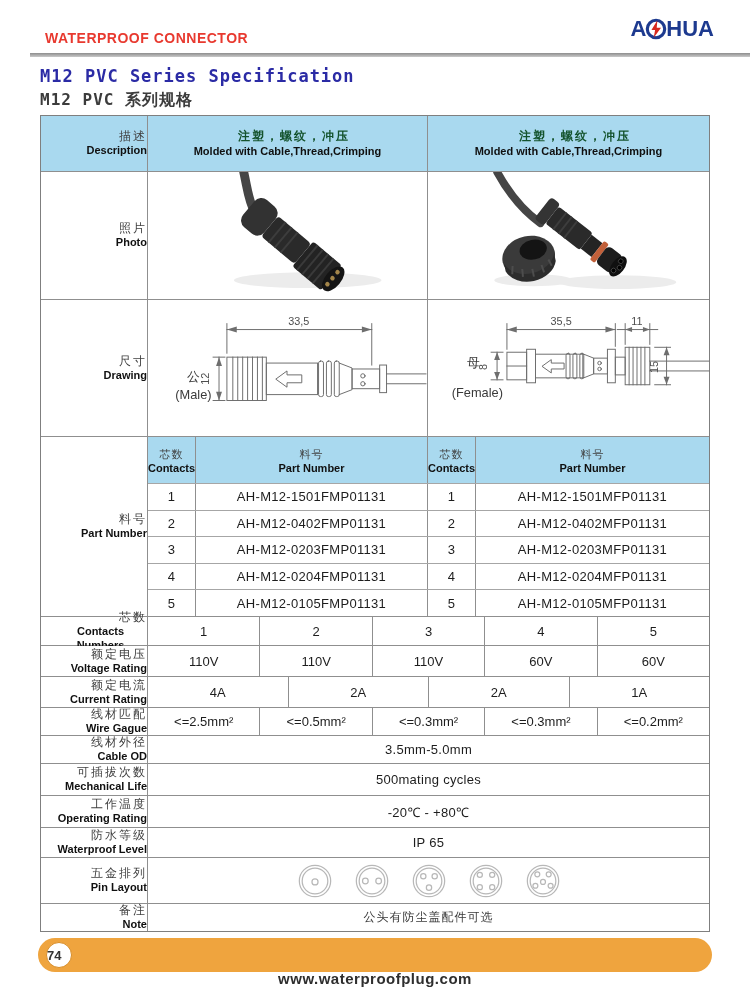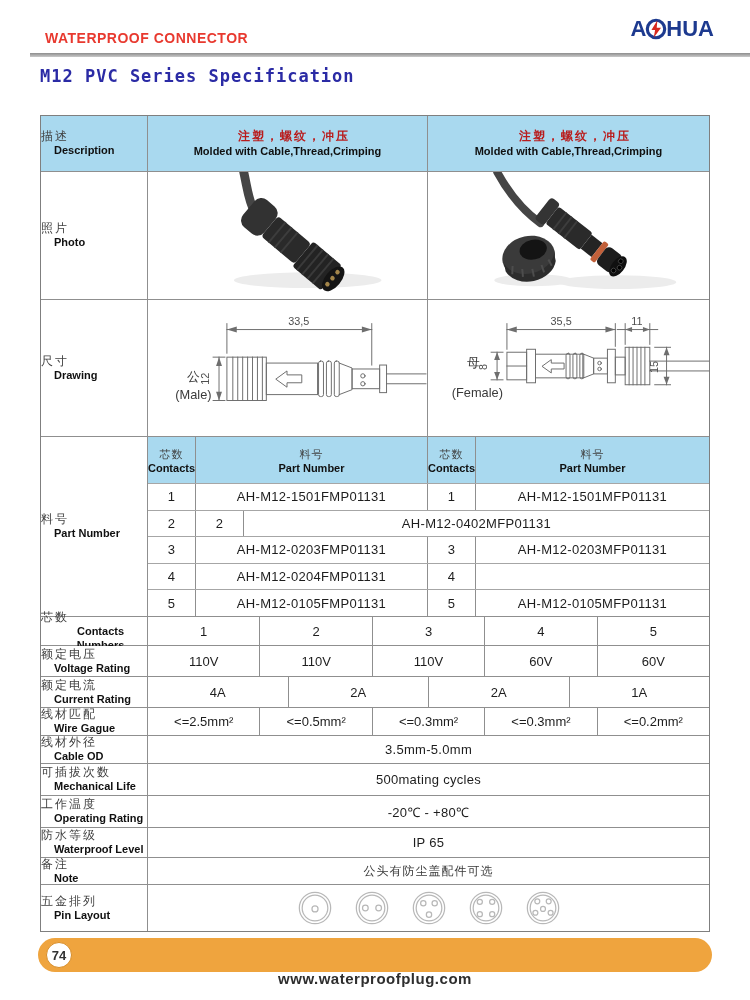--- a/index.html
+++ b/index.html
@@ -18,31 +18,31 @@
               font-size:17px; font-weight:bold; color:#2b2ba5; letter-spacing:1px; }
   .title-zh { position:absolute; left:40px; top:90px; font-family:"DejaVu Sans Mono", monospace;
               font-size:16px; font-weight:bold; color:#3c3c3c; letter-spacing:1px; }
 
   
   .spec-table { position:absolute; left:40px; top:115px; width:670px;
                 border:1px solid #7f7f7f; display:flex; flex-direction:column; }
   .t-row { display:flex; border-bottom:1px solid #8f8f8f; background:#fff; }
   .t-row:last-child { border-bottom:none; }
   .label-cell { width:107px; min-width:107px; border-right:1px solid #8f8f8f;
-                display:flex; flex-direction:column; align-items:flex-start; justify-content:center;
+                display:flex; flex-direction:column; align-items:flex-end; justify-content:center;
                 text-align:center; line-height:1.25; }
   .zh { font-size:12px; color:#3f3f3f; letter-spacing:2px; }
   .en { font-size:11px; font-weight:bold; color:#101010; letter-spacing:0px;padding-left:13px; }
   .blue { background:#a9d9ef; }
   .half-m { width:280px; min-width:280px; border-right:1px solid #8f8f8f;
             display:flex; flex-direction:column; align-items:center; justify-content:center;
             text-align:center; line-height:1.3; }
   .half-f { flex:1; display:flex; flex-direction:column; align-items:center; justify-content:center;
             text-align:center; line-height:1.3; }
-  .desc-zh { font-size:12px; color:#b91c1c; font-weight:bold; letter-spacing:2px;margin-left:13px; }
+  .desc-zh { font-size:12px; color:#14532d; font-weight:bold; letter-spacing:2px;margin-left:13px; }
   .desc-en { font-size:11px; font-weight:bold; color:#101010; }
 
   .row-desc { height:56px; }
   .row-photo { height:128px; }
   .row-draw { height:137px; }
   .row-pn { height:180px; }
   .row-s1 { height:29px; } .row-s2 { height:31px; } .row-s3 { height:31px; }
   .row-s4 { height:28px; } .row-f1 { height:28px; } .row-f2 { height:32px; }
   .row-f3 { height:32px; } .row-f4 { height:30px; }
   .row-pin { height:46px; } .row-note { height:27px; }
@@ -72,21 +72,21 @@
            font-size:13px; color:#1d1d1d; letter-spacing:0.3px; }
   .vnote { font-size:12px; color:#3a3a3a; letter-spacing:1px; }
 
   .pin-cell { flex:1; display:flex; align-items:center; justify-content:center; gap:19px; }
 
   
   .footer { position:absolute; left:38px; top:938px; width:674px; height:34px;
             background:#efa43e; border-radius:17px; display:flex; align-items:center; }
   .page-badge { position:absolute; left:8px; top:4px; width:26px; height:26px; border-radius:50%;
                 background:#ffffff; border:1px solid #d88d28; display:flex; align-items:center;
-                justify-content:center; font-size:13px; font-weight:bold; color:#333; }
+                font-size:13px; font-weight:bold; color:#333; }
   .website { width:100%; text-align:center; font-size:15px; font-weight:bold; color:#2e2e2e;
              letter-spacing:0.5px;margin-top:46px; }
 
   svg text { font-family:"Liberation Sans", sans-serif; }
   .dimtxt { font-size:11px; fill:#4d4d4d; }
   .gendertxt { font-size:13px; fill:#3a3a3a; }
 </style>
 </head>
 <body>
 
@@ -96,20 +96,21 @@
   <div class="logo">
     <span>A</span>
     <svg width="22" height="22" viewBox="0 0 24 24">
       <circle cx="12" cy="12" r="9.5" fill="none" stroke="#1d3a8f" stroke-width="3.4"></circle>
       <polygon points="13.5,2.5 7,13 11,13 9.5,21.5 17.5,10.5 12.8,10.5" fill="#d6281e"></polygon>
     </svg>
     <span>HUA</span>
   </div>
   <div class="rule"></div>
   <div class="title-en">M12 PVC Series Specification</div>
+  <div class="title-zh">M12 PVC 系列规格</div>
 
   <div class="spec-table">
 
     <div class="t-row row-desc">
       <div class="label-cell blue">
         <span class="zh">描述</span>
         <span class="en">Description</span>
       </div>
       <div class="half-m blue">
         <span class="desc-zh">注塑，螺纹，冲压</span>
@@ -297,33 +298,35 @@
           </div>
         </div>
         <div class="pn-r">
           <div class="pn-c cell-val">1</div>
           <div class="pn-p cell-val">AH-M12-1501FMP01131</div>
           <div class="pn-c cell-val">1</div>
           <div class="pn-p last cell-val">AH-M12-1501MFP01131</div>
         </div>
         <div class="pn-r">
           <div class="pn-c cell-val">2</div>
+          <div class="pn-p cell-val">AH-M12-0402FMP01131</div>
           <div class="pn-c cell-val">2</div>
           <div class="pn-p last cell-val">AH-M12-0402MFP01131</div>
         </div>
         <div class="pn-r">
           <div class="pn-c cell-val">3</div>
           <div class="pn-p cell-val">AH-M12-0203FMP01131</div>
           <div class="pn-c cell-val">3</div>
           <div class="pn-p last cell-val">AH-M12-0203MFP01131</div>
         </div>
         <div class="pn-r">
           <div class="pn-c cell-val">4</div>
           <div class="pn-p cell-val">AH-M12-0204FMP01131</div>
           <div class="pn-c cell-val">4</div>
+          <div class="pn-p last cell-val">AH-M12-0204MFP01131</div>
         </div>
         <div class="pn-r">
           <div class="pn-c cell-val">5</div>
           <div class="pn-p cell-val">AH-M12-0105FMP01131</div>
           <div class="pn-c cell-val">5</div>
           <div class="pn-p last cell-val">AH-M12-0105MFP01131</div>
         </div>
       </div>
     </div>
 
@@ -397,28 +400,20 @@
       </div>
       <div class="vfull">-20℃ - +80℃</div>
     </div>
 
     <div class="t-row row-f4">
       <div class="label-cell">
         <span class="zh">防水等级</span>
         <span class="en">Waterproof Level</span>
       </div>
       <div class="vfull">IP 65</div>
-    </div>
-
-    <div class="t-row row-note">
-      <div class="label-cell">
-        <span class="zh">备注</span>
-        <span class="en">Note</span>
-      </div>
-      <div class="vfull vnote">公头有防尘盖配件可选</div>
     </div>
 
     <div class="t-row row-pin">
       <div class="label-cell">
         <span class="zh">五金排列</span>
         <span class="en">Pin Layout</span>
       </div>
       <div class="pin-cell">
         <svg width="38" height="38" viewBox="0 0 40 40" fill="none" stroke="#b8b8b8" stroke-width="1.3">
           <circle cx="20" cy="20" r="16.5"></circle>
@@ -451,20 +446,28 @@
             <circle cx="20" cy="20" r="13.5"></circle>
           <circle cx="14" cy="13" r="2.6"></circle>
             <circle cx="26" cy="13" r="2.6"></circle>
           <circle cx="12" cy="25" r="2.6"></circle>
             <circle cx="28" cy="25" r="2.6"></circle>
             <circle cx="20" cy="21" r="2.6"></circle>
         </svg>
       </div>
     </div>
 
+    <div class="t-row row-note">
+      <div class="label-cell">
+        <span class="zh">备注</span>
+        <span class="en">Note</span>
+      </div>
+      <div class="vfull vnote">公头有防尘盖配件可选</div>
+    </div>
+
   </div>
 
   <div class="footer">
     <div class="page-badge">
       <span>74</span>
     </div>
     <div class="website">www.waterproofplug.com</div>
   </div>
 
 </div>

